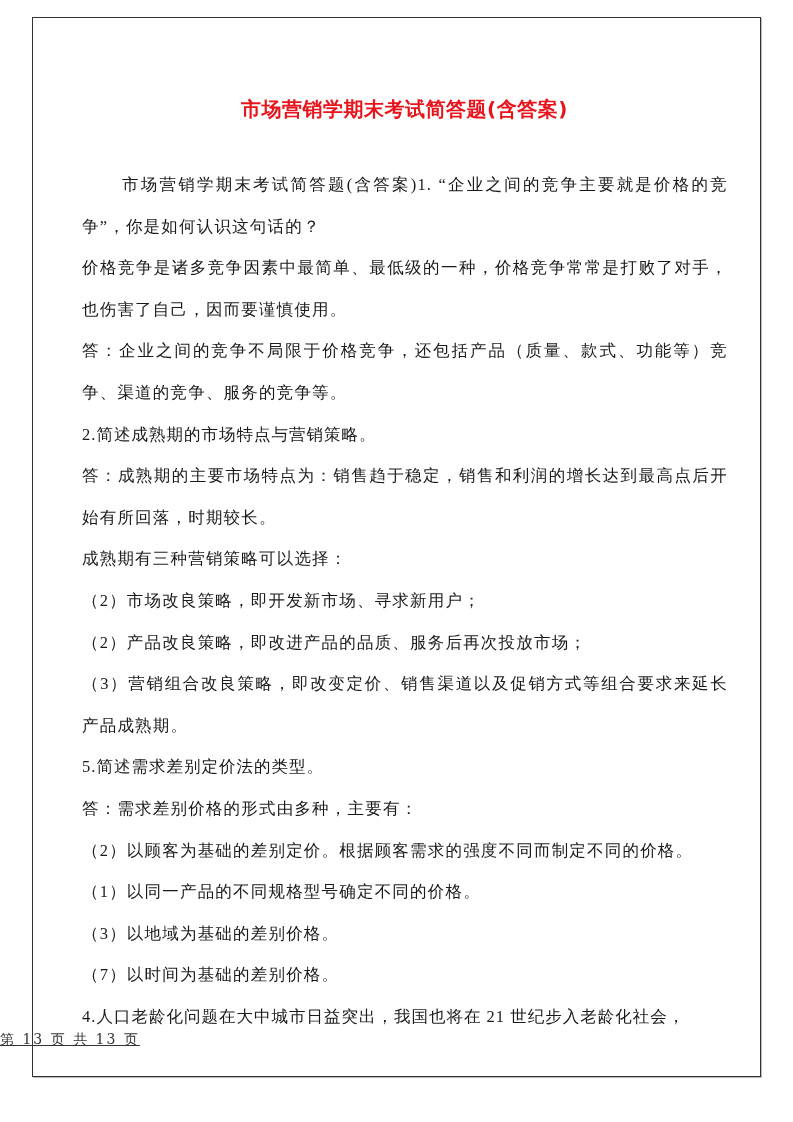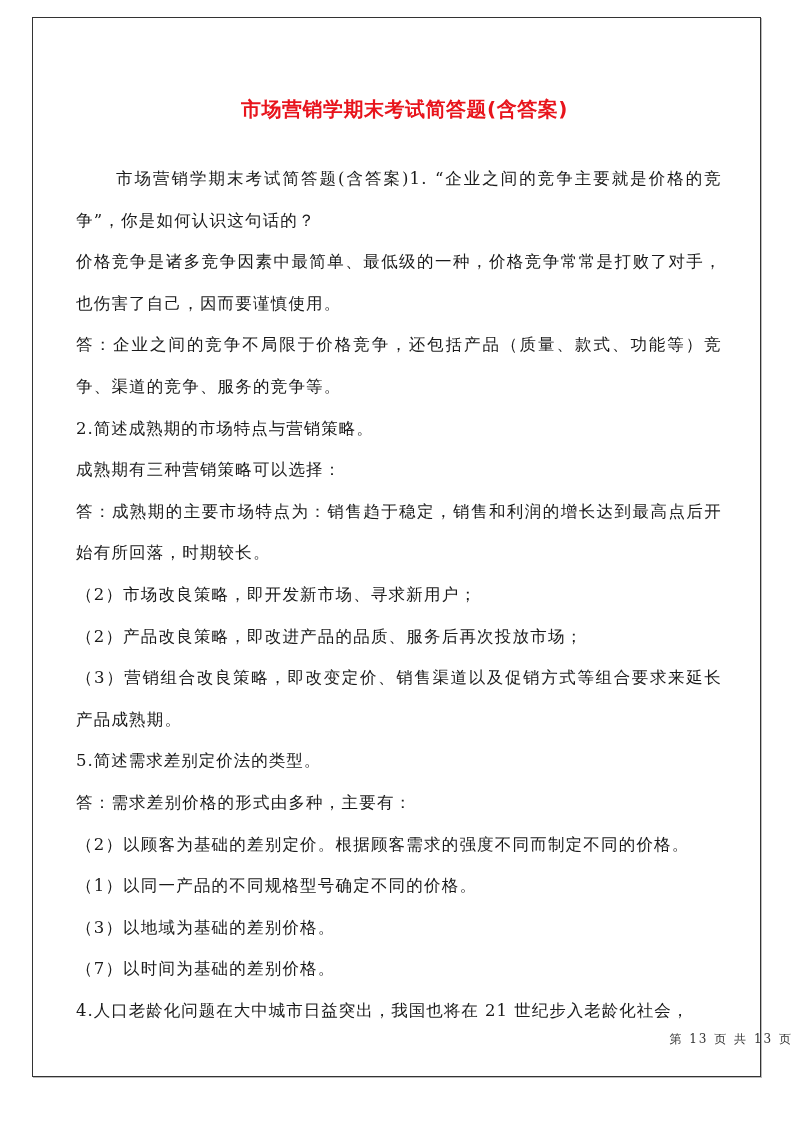--- a/index.html
+++ b/index.html
@@ -36,62 +36,64 @@
       font-size: 20px;
       color: #e8141c;
       letter-spacing: 0.5px;
       margin: 8px;
     }
     .doc-body {
       position: absolute;
       left: 76px;
       top: 158px;
       width: 646px;
-      margin: 0;
+      margin: 6px;
       padding: 0;
+      font-family: Liberation Serif, serif;
     }
     .para {
       margin: 0;
       font-size: 16.5px;
       line-height: 41.6px;
       letter-spacing: 1.2px;
       white-space: normal;
       text-align: justify;
     }
     .para.indent {
       text-indent: 40px;
     }
     .para.heading {
       letter-spacing: 1px;
     }
     .page-footer {
       position: absolute;
       left: 0;
       width: 793px;
       top: 1031px;
-      text-align: right;
-      font-size: 12px;
+      text-align: left;
+      font-size: 14px;
       color: #333333;
       letter-spacing: 2px;
+      text-decoration: underline;
     }
   </style>
 </head>
 <body>
 
 <div class="page-frame"></div>
 
 <h1 class="doc-title">市场营销学期末考试简答题(含答案)</h1>
 
 <div class="doc-body">
   <p class="para indent">市场营销学期末考试简答题(含答案)1. “企业之间的竞争主要就是价格的竞争”，你是如何认识这句话的？</p>
   <p class="para">价格竞争是诸多竞争因素中最简单、最低级的一种，价格竞争常常是打败了对手，也伤害了自己，因而要谨慎使用。</p>
   <p class="para">答：企业之间的竞争不局限于价格竞争，还包括产品（质量、款式、功能等）竞争、渠道的竞争、服务的竞争等。</p>
   <p class="para heading">2.简述成熟期的市场特点与营销策略。</p>
+  <p class="para">答：成熟期的主要市场特点为：销售趋于稳定，销售和利润的增长达到最高点后开始有所回落，时期较长。</p>
   <p class="para">成熟期有三种营销策略可以选择：</p>
-  <p class="para">答：成熟期的主要市场特点为：销售趋于稳定，销售和利润的增长达到最高点后开始有所回落，时期较长。</p>
   <p class="para">（2）市场改良策略，即开发新市场、寻求新用户；</p>
   <p class="para">（2）产品改良策略，即改进产品的品质、服务后再次投放市场；</p>
   <p class="para">（3）营销组合改良策略，即改变定价、销售渠道以及促销方式等组合要求来延长产品成熟期。</p>
   <p class="para heading">5.简述需求差别定价法的类型。</p>
   <p class="para">答：需求差别价格的形式由多种，主要有：</p>
   <p class="para">（2）以顾客为基础的差别定价。根据顾客需求的强度不同而制定不同的价格。</p>
   <p class="para">（1）以同一产品的不同规格型号确定不同的价格。</p>
   <p class="para">（3）以地域为基础的差别价格。</p>
   <p class="para">（7）以时间为基础的差别价格。</p>
   <p class="para heading">4.人口老龄化问题在大中城市日益突出，我国也将在 21 世纪步入老龄化社会，</p>

